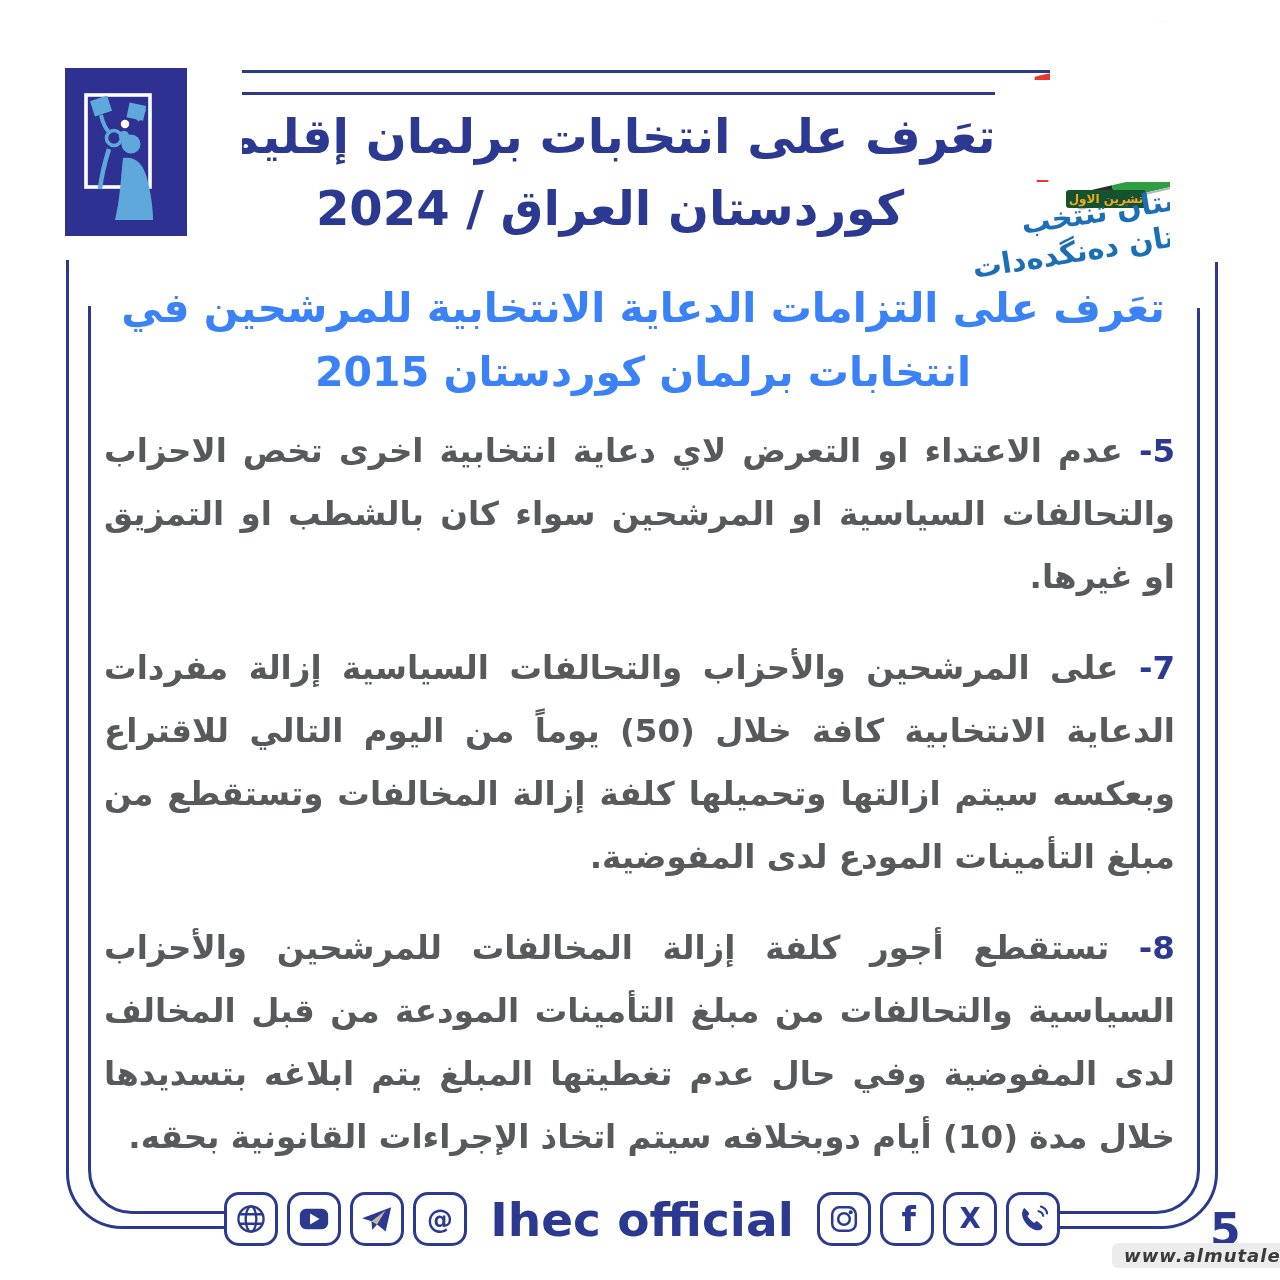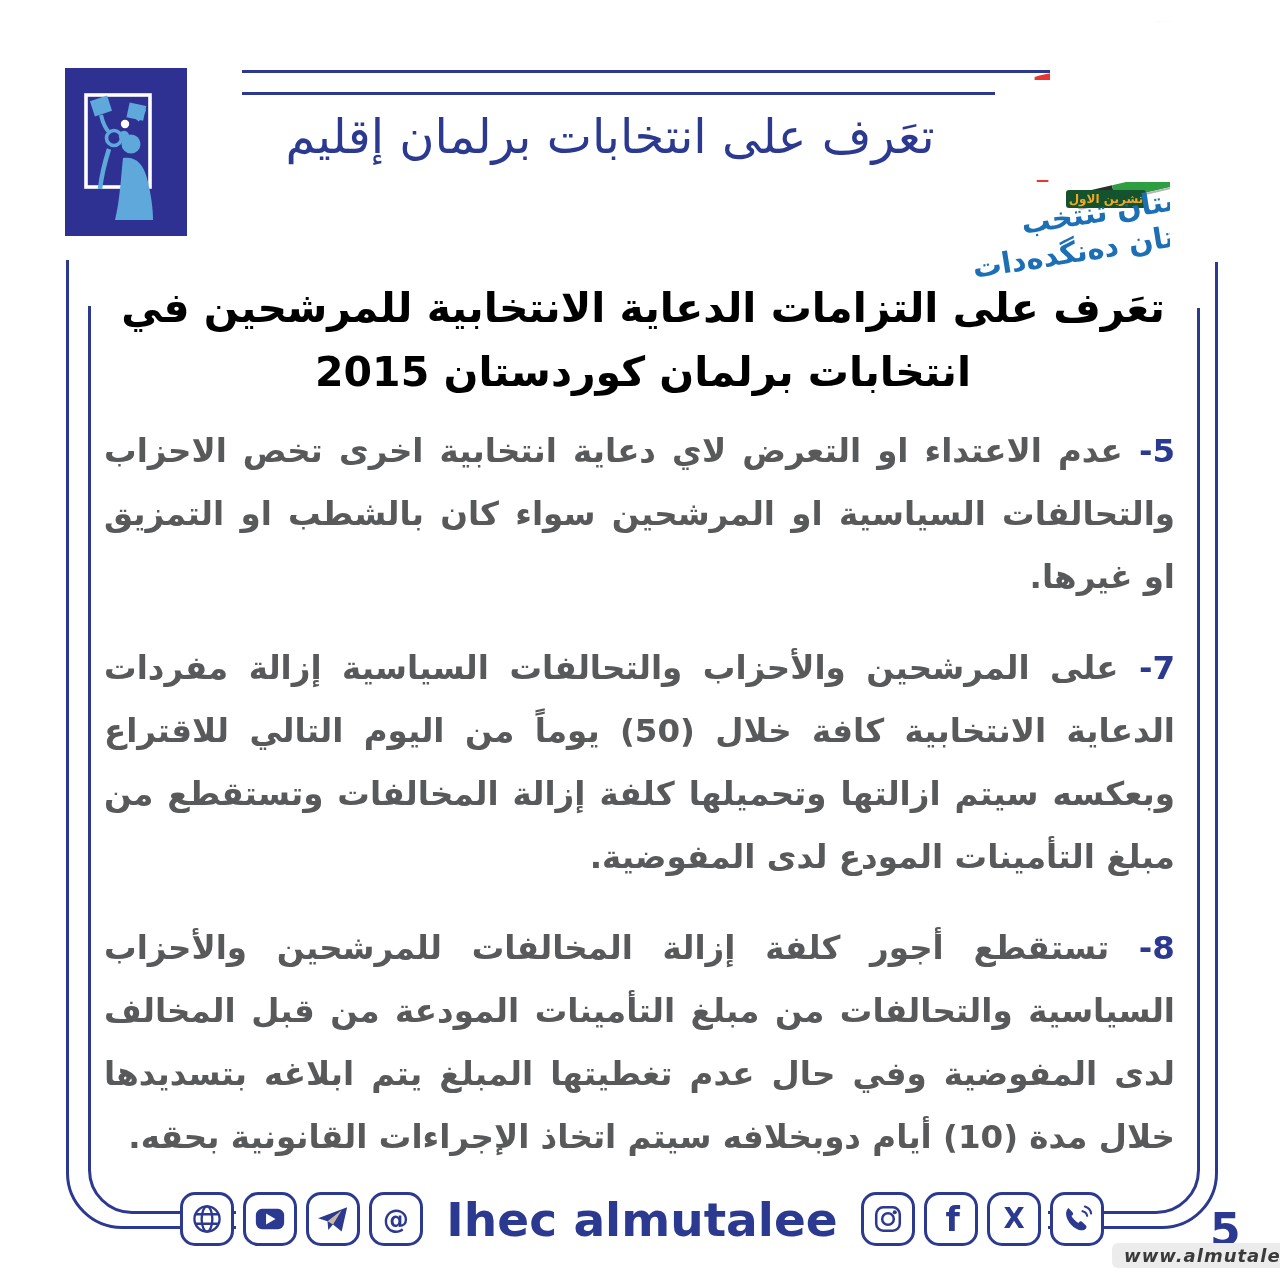--- a/index.html
+++ b/index.html
@@ -11,21 +11,21 @@
   .frame-outer{position:absolute;left:66px;top:70px;width:1146px;height:1153px;
     border:3px solid #2b3990;border-radius:56px;z-index:1;}
   .frame-inner{position:absolute;left:88px;top:92px;width:1106px;height:1116px;
     border:3px solid #2b3990;border-radius:44px;z-index:1;}
   .cover{position:absolute;background:#fff;z-index:2;}
   
   .logo-wrap{position:absolute;left:58px;top:58px;width:184px;height:202px;background:#fff;z-index:3;}
   .logo-wrap svg{position:absolute;left:7px;top:10px;}
   
   .title{position:absolute;left:210px;top:100px;width:800px;z-index:2;direction:rtl;
-    text-align:center;color:#2b3990;font-weight:normal;font-size:48px;line-height:72px;}
+    text-align:center;color:#2b3990;font-weight:bold;font-size:48px;line-height:72px;}
   
   .anniv{position:absolute;left:995px;top:22px;width:285px;height:250px;z-index:3;}
   .anniv .paper{position:absolute;left:40px;top:-2px;width:245px;height:165px;}
   .anniv .num20{position:absolute;left:32px;top:42px;font-size:94px;font-weight:bold;
     color:#e8372e;line-height:1;letter-spacing:-4px;}
   .anniv .year{position:absolute;left:40px;top:140px;font-size:22px;font-weight:bold;color:#e8372e;}
   .anniv .month{position:absolute;left:32px;top:168px;width:80px;background:#14532d;color:#f0a824;
     font-size:12px;font-weight:bold;text-align:center;padding:2px 0;border-radius:3px;direction:rtl;margin-left:39px;}
   .anniv .figs{position:absolute;left:128px;top:16px;}
   .anniv .mountains{position:absolute;left:100px;top:86px;}
@@ -34,21 +34,21 @@
   .flag .seg{position:absolute;top:0;height:100%;}
   .flag .stripe{position:absolute;left:0;width:100%;height:34%;}
   .flag .sun{position:absolute;left:50%;top:50%;width:20px;height:20px;margin:-10px 0 0 -10px;
     border-radius:50%;background:#f6d32d;box-shadow:0 0 0 2px rgba(246,211,45,.55);}
   .slogan{position:absolute;direction:rtl;text-align:right;color:#1d6fb5;font-weight:bold;
     transform:rotate(-9deg);white-space:nowrap;}
   .slogan1{left:6px;top:168px;width:258px;font-size:29px;}
   .slogan2{left:-2px;top:204px;width:278px;font-size:29px;}
   
   .subtitle{position:absolute;left:120px;top:276px;width:1046px;z-index:2;direction:rtl;
-    text-align:center;color:#000000;font-weight:bold;font-size:41px;line-height:64px;}
+    text-align:center;color:#3b82f6;font-weight:bold;font-size:41px;line-height:64px;}
   
   .items{position:absolute;left:104px;top:420px;width:1082px;z-index:2;direction:rtl;
     color:#58595b;font-weight:bold;font-size:32.5px;}
   .items p{margin:0 11px 28px 0;line-height:63px;text-align:justify;}
   .itemnum{color:#2b3990;}
   
   .footer{position:absolute;left:236px;top:1184px;width:812px;height:70px;background:#fff;z-index:3;
     display:flex;align-items:center;justify-content:center;gap:9px;}
   .sicon{width:54px;height:54px;border:3.4px solid #2b3990;border-radius:15px;background:#fff;
     display:flex;align-items:center;justify-content:center;box-sizing:border-box;flex:0 0 auto;}
@@ -79,20 +79,21 @@
     <circle cx="60" cy="56" r="4.2" fill="#ffffff"></circle>
     <circle cx="59" cy="68" r="5.2" fill="#5fa8dc"></circle>
     <path d="M72 52 q5 -5 7 -11" stroke="#5fa8dc" stroke-width="4.5" fill="none"></path>
     <circle cx="66" cy="76" r="9.5" fill="#5fa8dc"></circle>
     <path d="M58 90 C71 88 78 96 82 110 C86 126 88 140 88 152 L50 152 C55 132 56 108 58 90 Z" fill="#5fa8dc"></path>
   </svg>
 </div>
 
 <div class="title">
   <div>تعَرف على انتخابات برلمان إقليم</div>
+  <div>كوردستان العراق / 2024</div>
 </div>
 
 <div class="anniv">
   <div class="cover" style="left:0;top:58px;width:62px;height:100px;"></div>
   <div class="cover" style="left:55px;top:0;width:230px;height:160px;"></div>
   <div class="cover" style="left:175px;top:135px;width:130px;height:105px;"></div>
   <div class="cover" style="left:193px;top:178px;width:18px;height:108px;"></div>
   <svg class="paper" viewBox="0 0 245 165">
     <path d="M55 12 C115 -4 195 2 225 24 C242 38 238 92 224 126 C185 148 128 154 90 142 C58 128 30 62 55 12 Z" fill="#ffffff" stroke="#e4e4e4" stroke-width="2"></path>
     <path d="M90 142 C130 154 185 148 224 126 C218 144 196 156 166 158 C136 160 104 154 90 142 Z" fill="#d8d8d8"></path>
@@ -160,21 +161,21 @@
     <svg width="44" height="44" viewBox="0 0 56 56">
       <path d="M9 27 L46 13 L39 44 L28 35 L22 42 L21 31 Z" fill="#2b3990"></path>
       <path d="M21 31 L39 17 L28 35" fill="#c9b7a0"></path>
     </svg>
   </div>
   <div class="sicon">
     <svg width="44" height="44" viewBox="0 0 56 56">
       <text x="28" y="39" text-anchor="middle" font-size="33" font-weight="bold" fill="#2b3990" font-family="DejaVu Sans, sans-serif">@</text>
     </svg>
   </div>
-  <div class="handle">Ihec almutalee</div>
+  <div class="handle">Ihec official</div>
   <div class="sicon">
     <svg width="44" height="44" viewBox="0 0 56 56">
       <rect x="13" y="13" width="30" height="30" rx="9" fill="none" stroke="#2b3990" stroke-width="3.2"></rect>
       <circle cx="28" cy="28" r="7.4" fill="none" stroke="#2b3990" stroke-width="3.2"></circle>
       <circle cx="36.6" cy="19.4" r="2.6" fill="#2b3990"></circle>
     </svg>
   </div>
   <div class="sicon">
     <svg width="44" height="44" viewBox="0 0 56 56">
       <text x="30" y="43" text-anchor="middle" font-size="42" font-weight="bold" fill="#2b3990" font-family="DejaVu Sans, sans-serif">f</text>

